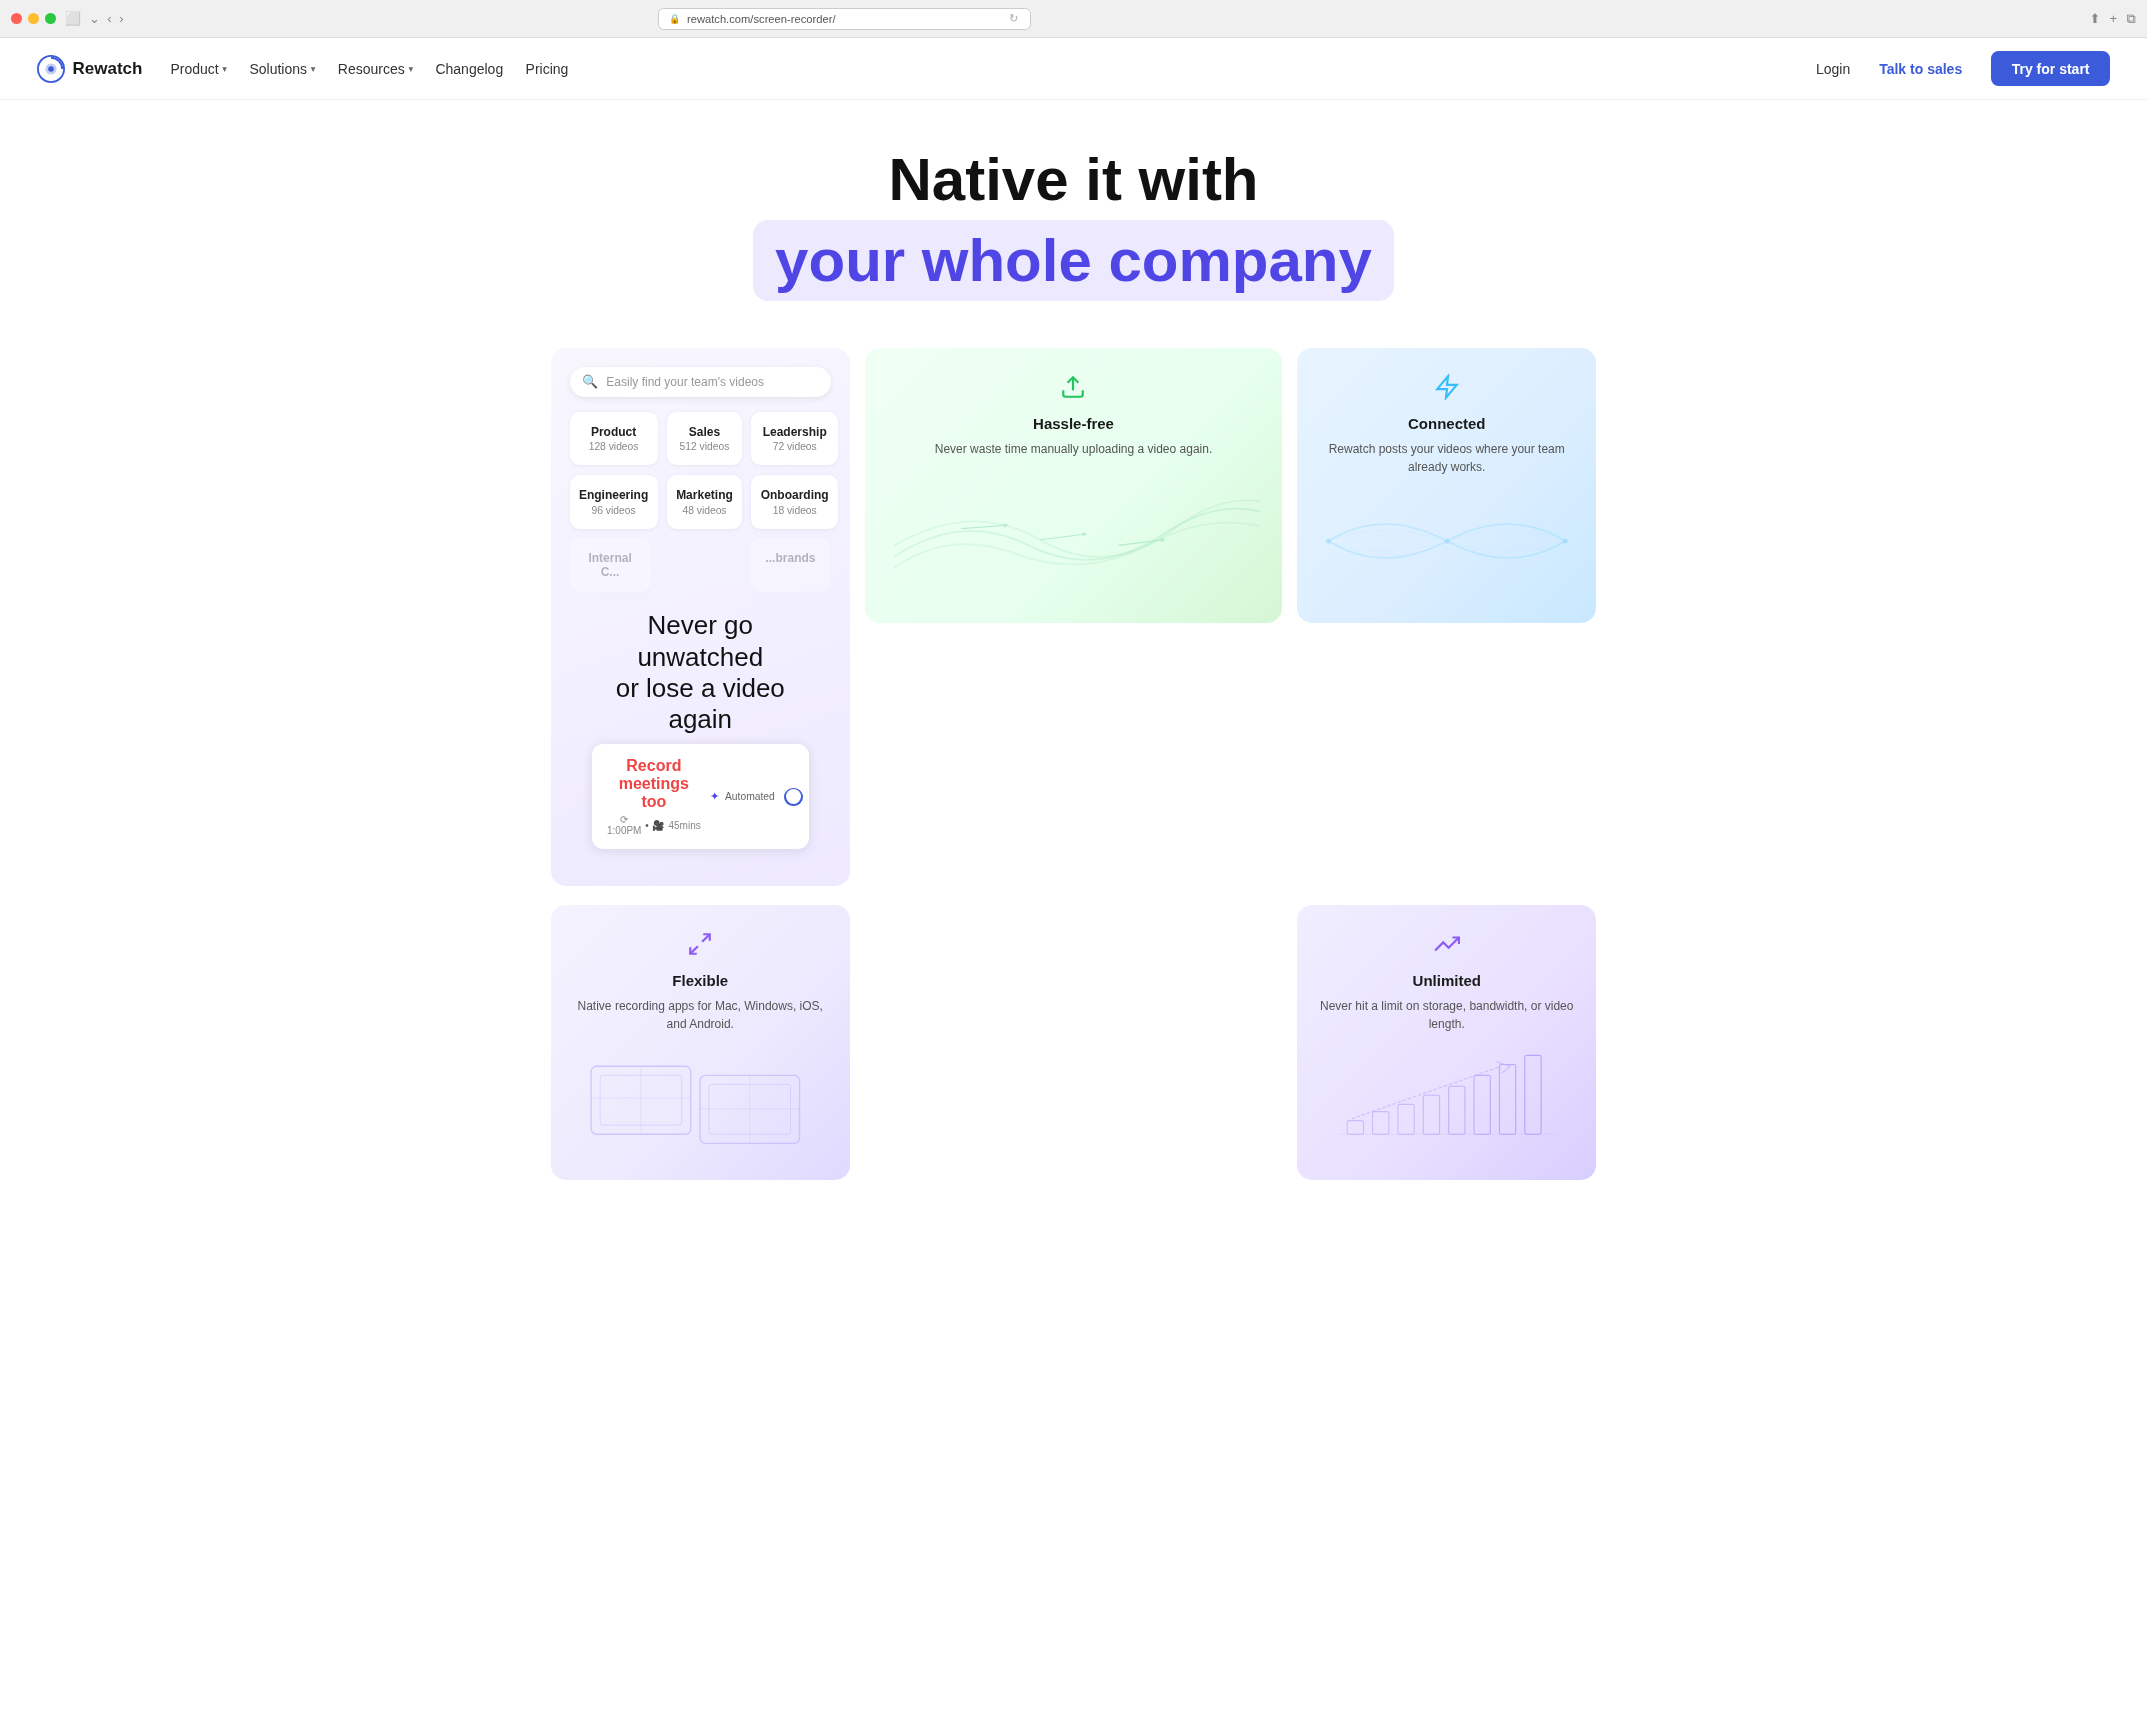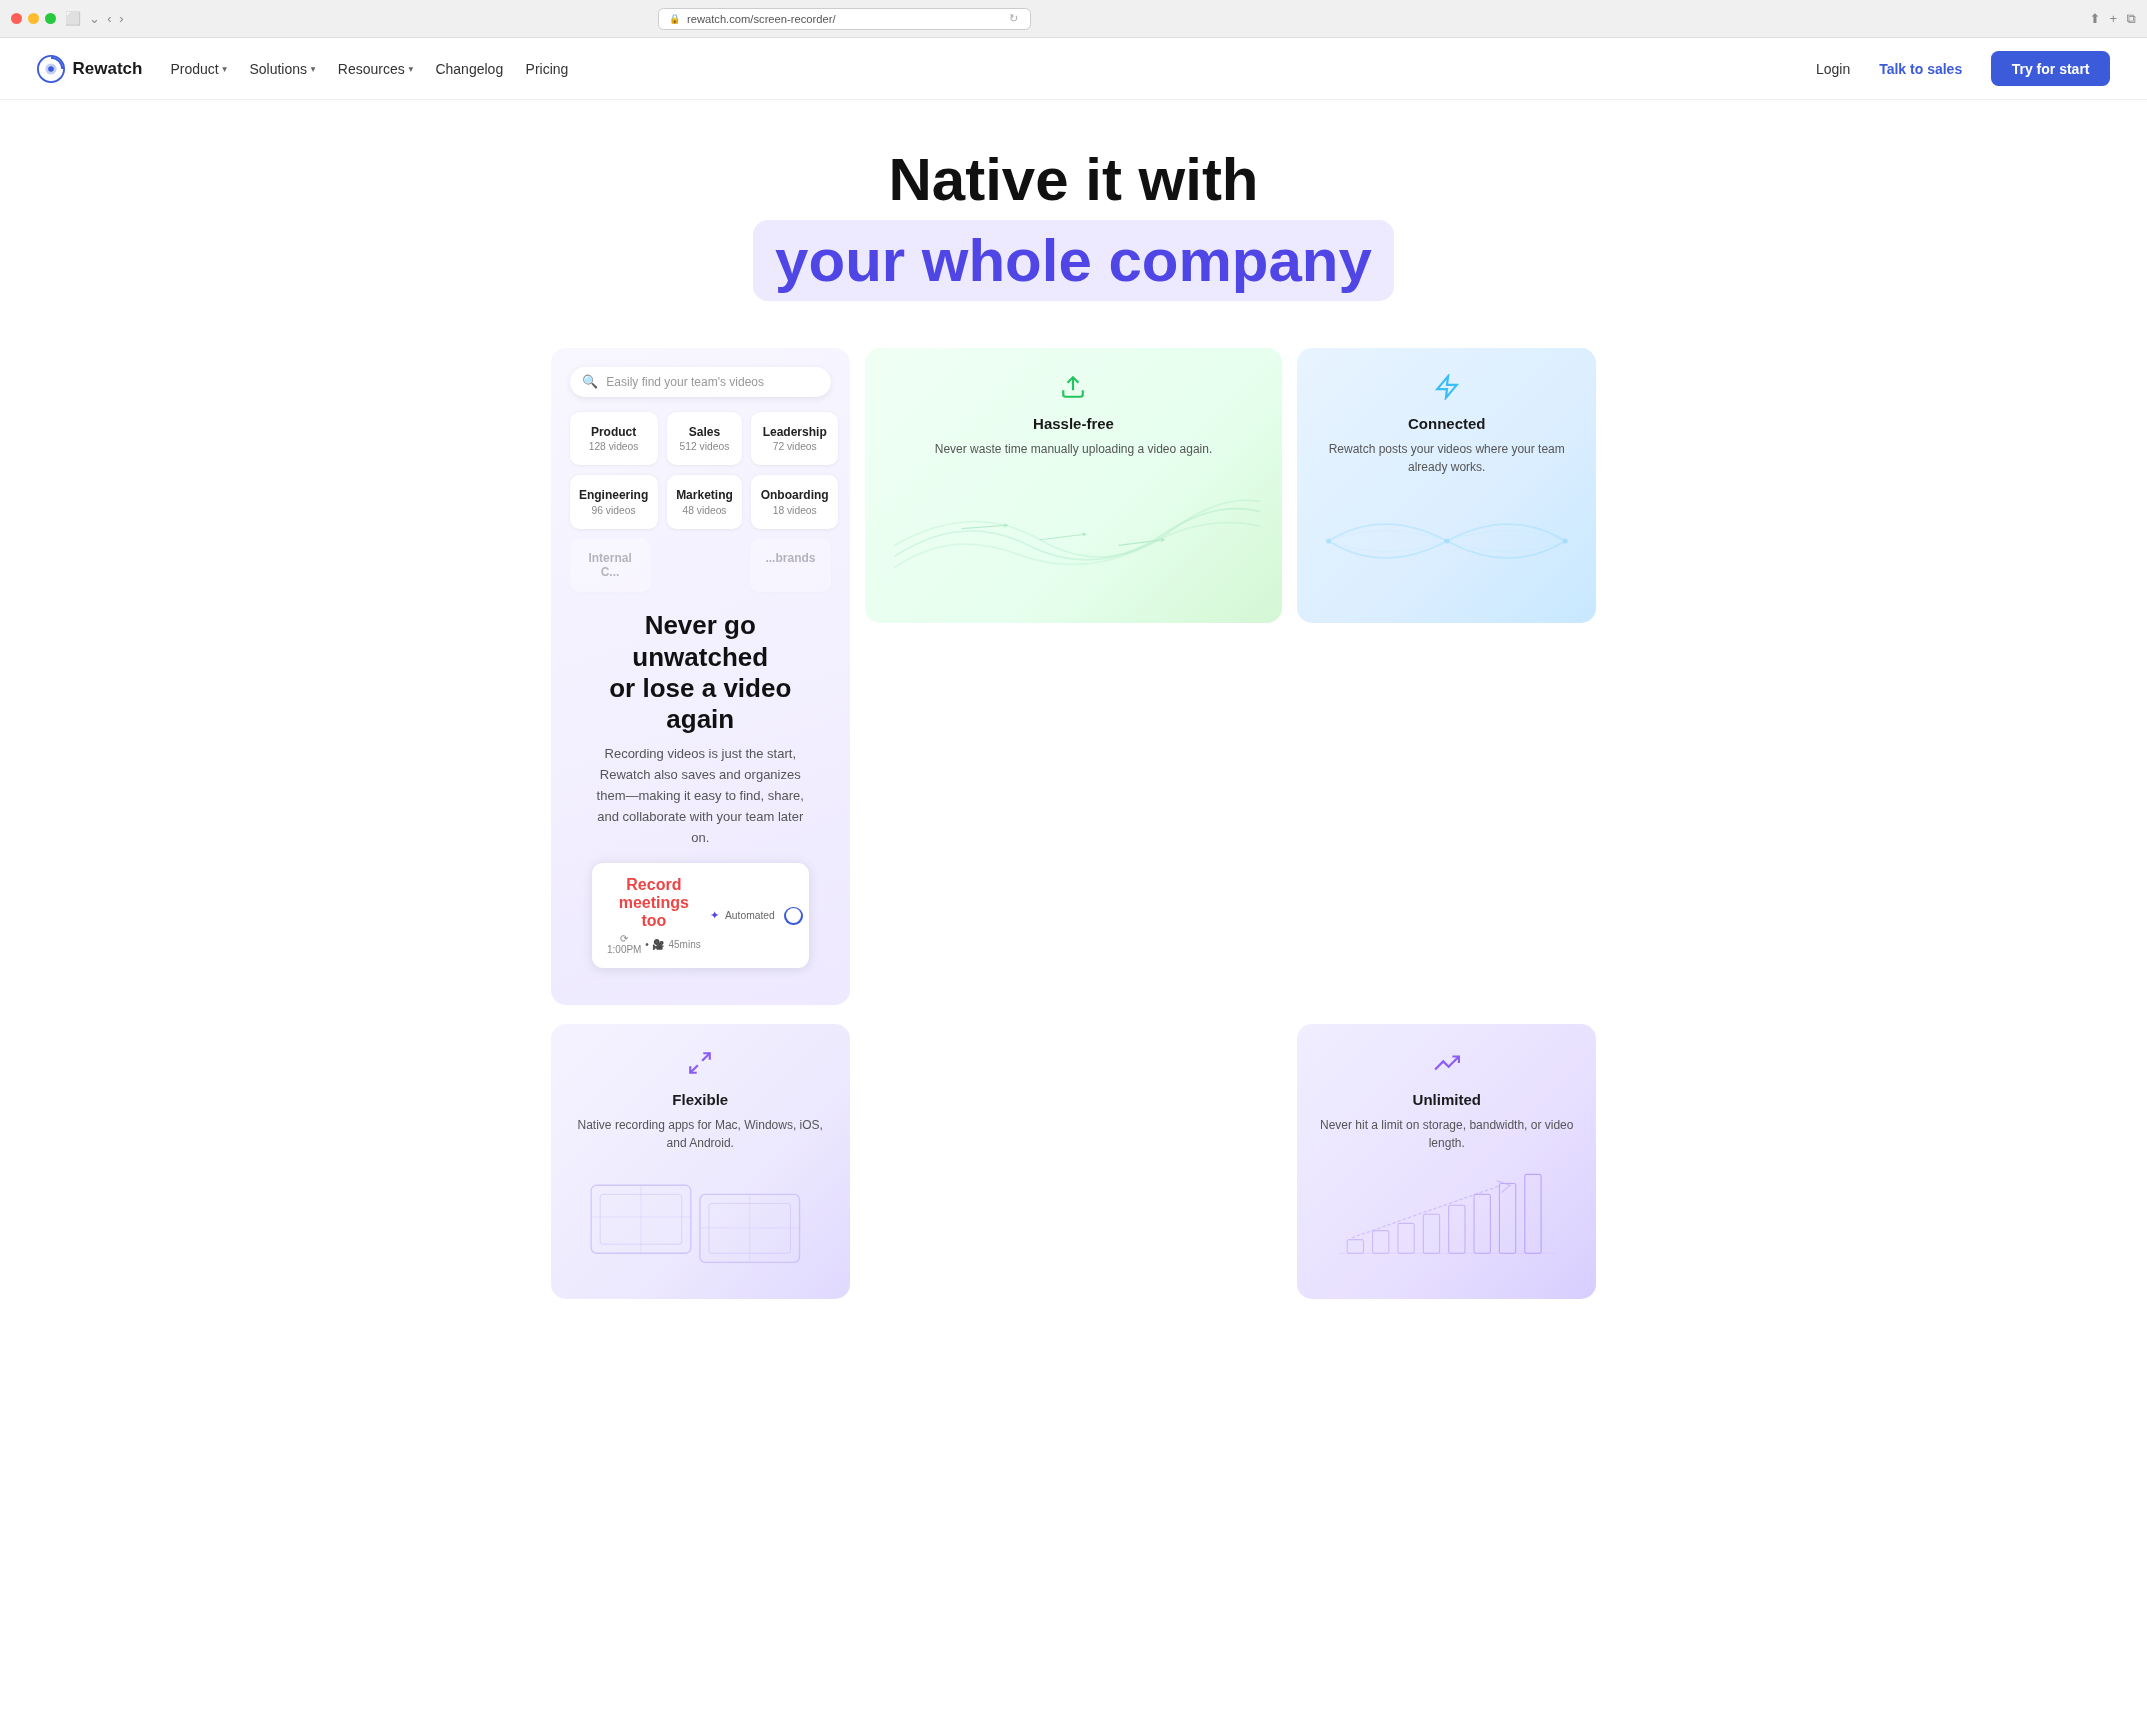--- a/index.html
+++ b/index.html
@@ -90,21 +90,21 @@
     .video-grid { display: grid; grid-template-columns: 1fr 1fr 1fr; gap: 9.3px; }
     .video-cat {
       background: #fff; border-radius: 9.3px; padding: 13px 9.3px;
       text-align: center; box-shadow: 0 0.9px 3.7px rgba(0,0,0,0.06);
     }
     .vc-name { font-size: 12px; font-weight: 600; color: #222; }
     .vc-count { font-size: 10.3px; color: #888; margin-top: 2.8px; }
 
     
     .mid-bottom { padding: 18.6px 22.4px; text-align: center; }
-    .mid-title { font-size: 26px; font-weight: 700; color: #111; line-height: 1.2; margin-bottom: 9.3px; }
+    .mid-title { font-size: 26px; font-weight: 400; color: #111; line-height: 1.2; margin-bottom: 9.3px; }
     .mid-desc { font-size: 13px; color: #555; line-height: 1.6; margin-bottom: 15px; }
 
     
     .record-card {
       background: #fff; border-radius: 11.2px; padding: 13px 15px;
       box-shadow: 0 1.9px 11.2px rgba(0,0,0,0.1); display: flex; align-items: center;
       gap: 9.3px; font-size: 11.2px; max-width: 242px; margin: 0 auto;
     }
     .record-info { flex: 1; }
     .record-title { font-weight: 700; font-size: 16px; color: #ef4444; }
@@ -275,21 +275,20 @@
         <div class="vc-name">Internal C...</div>
       </div>
       <div class="video-cat" style="visibility:hidden;"></div>
       <div class="video-cat">
         <div class="vc-name">...brands</div>
       </div>
     </div>
 
     <div class="mid-bottom">
       <h2 class="mid-title">Never go unwatched<br>or lose a video again</h2>
-      <p class="mid-desc">Recording videos is just the start, Rewatch also saves and organizes them—making it easy to find, share, and collaborate with your team later on.</p>
 
       <div class="record-card">
         <div class="record-info">
           <div class="record-title">Record meetings too</div>
           <div class="record-meta">
             <span>⟳ 1:00PM</span>
             <span class="record-dot">•</span>
             <span class="record-video-icon">🎥</span>
             <span>45mins</span>
           </div>

